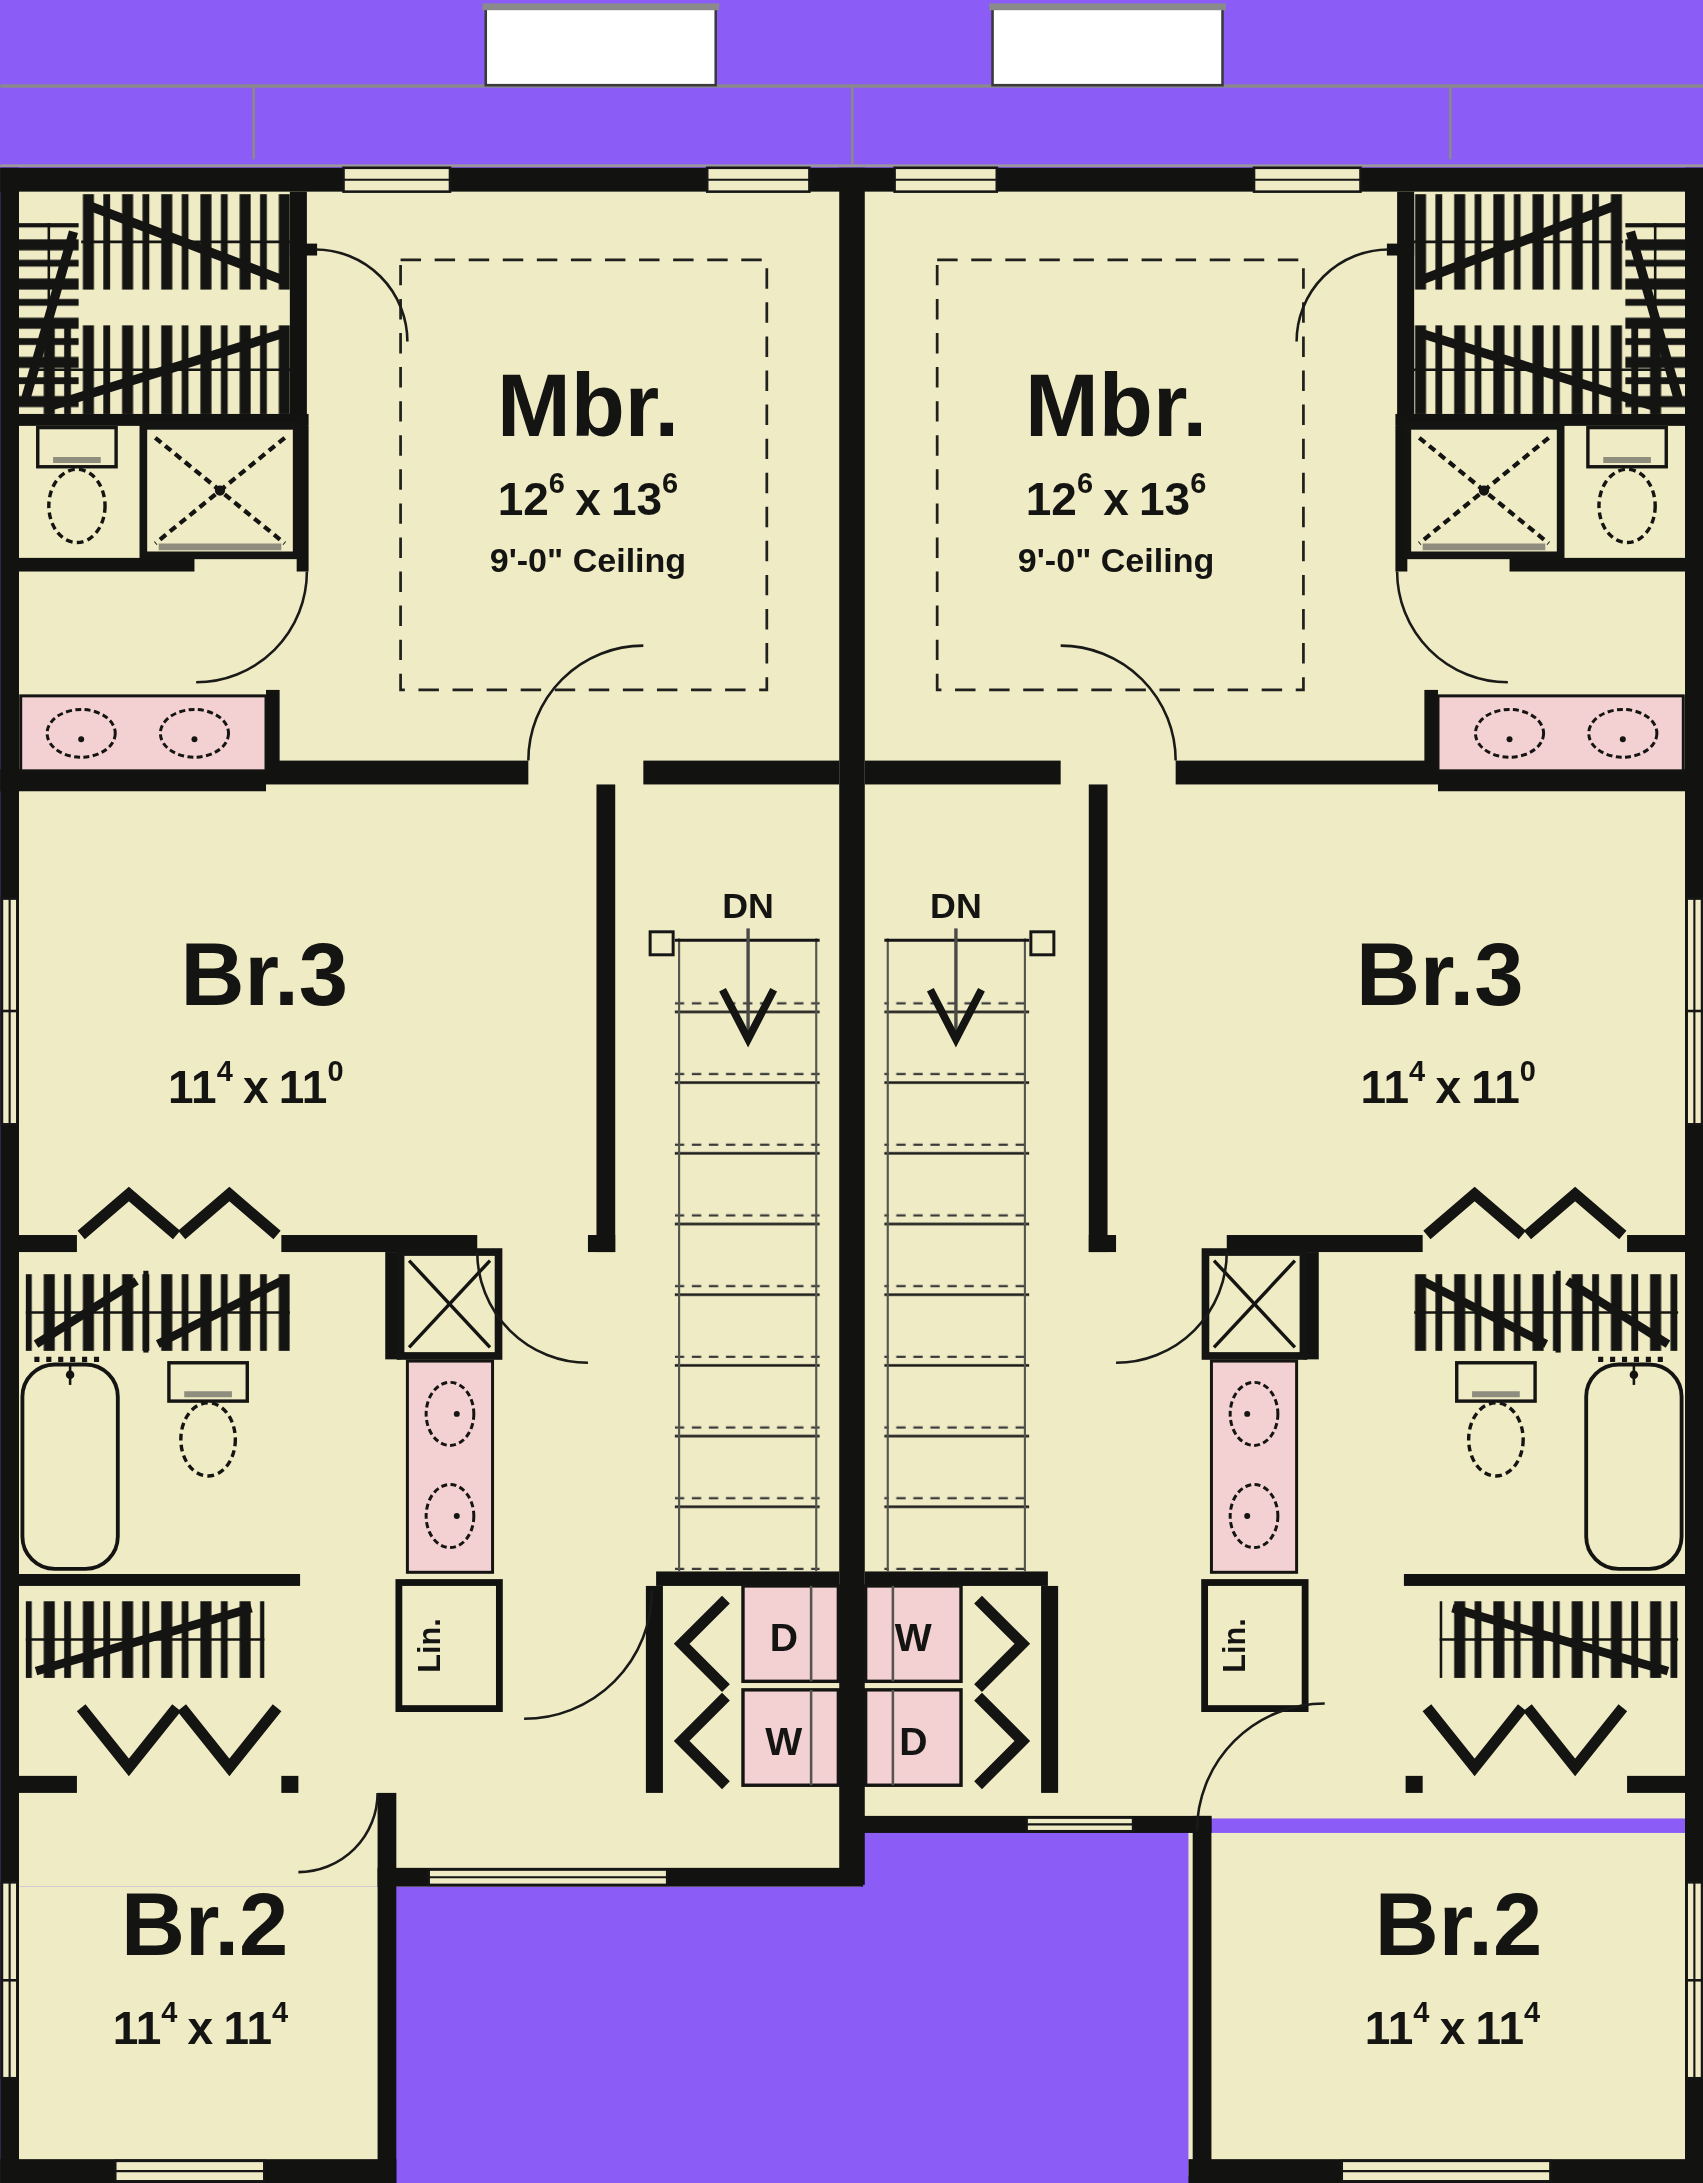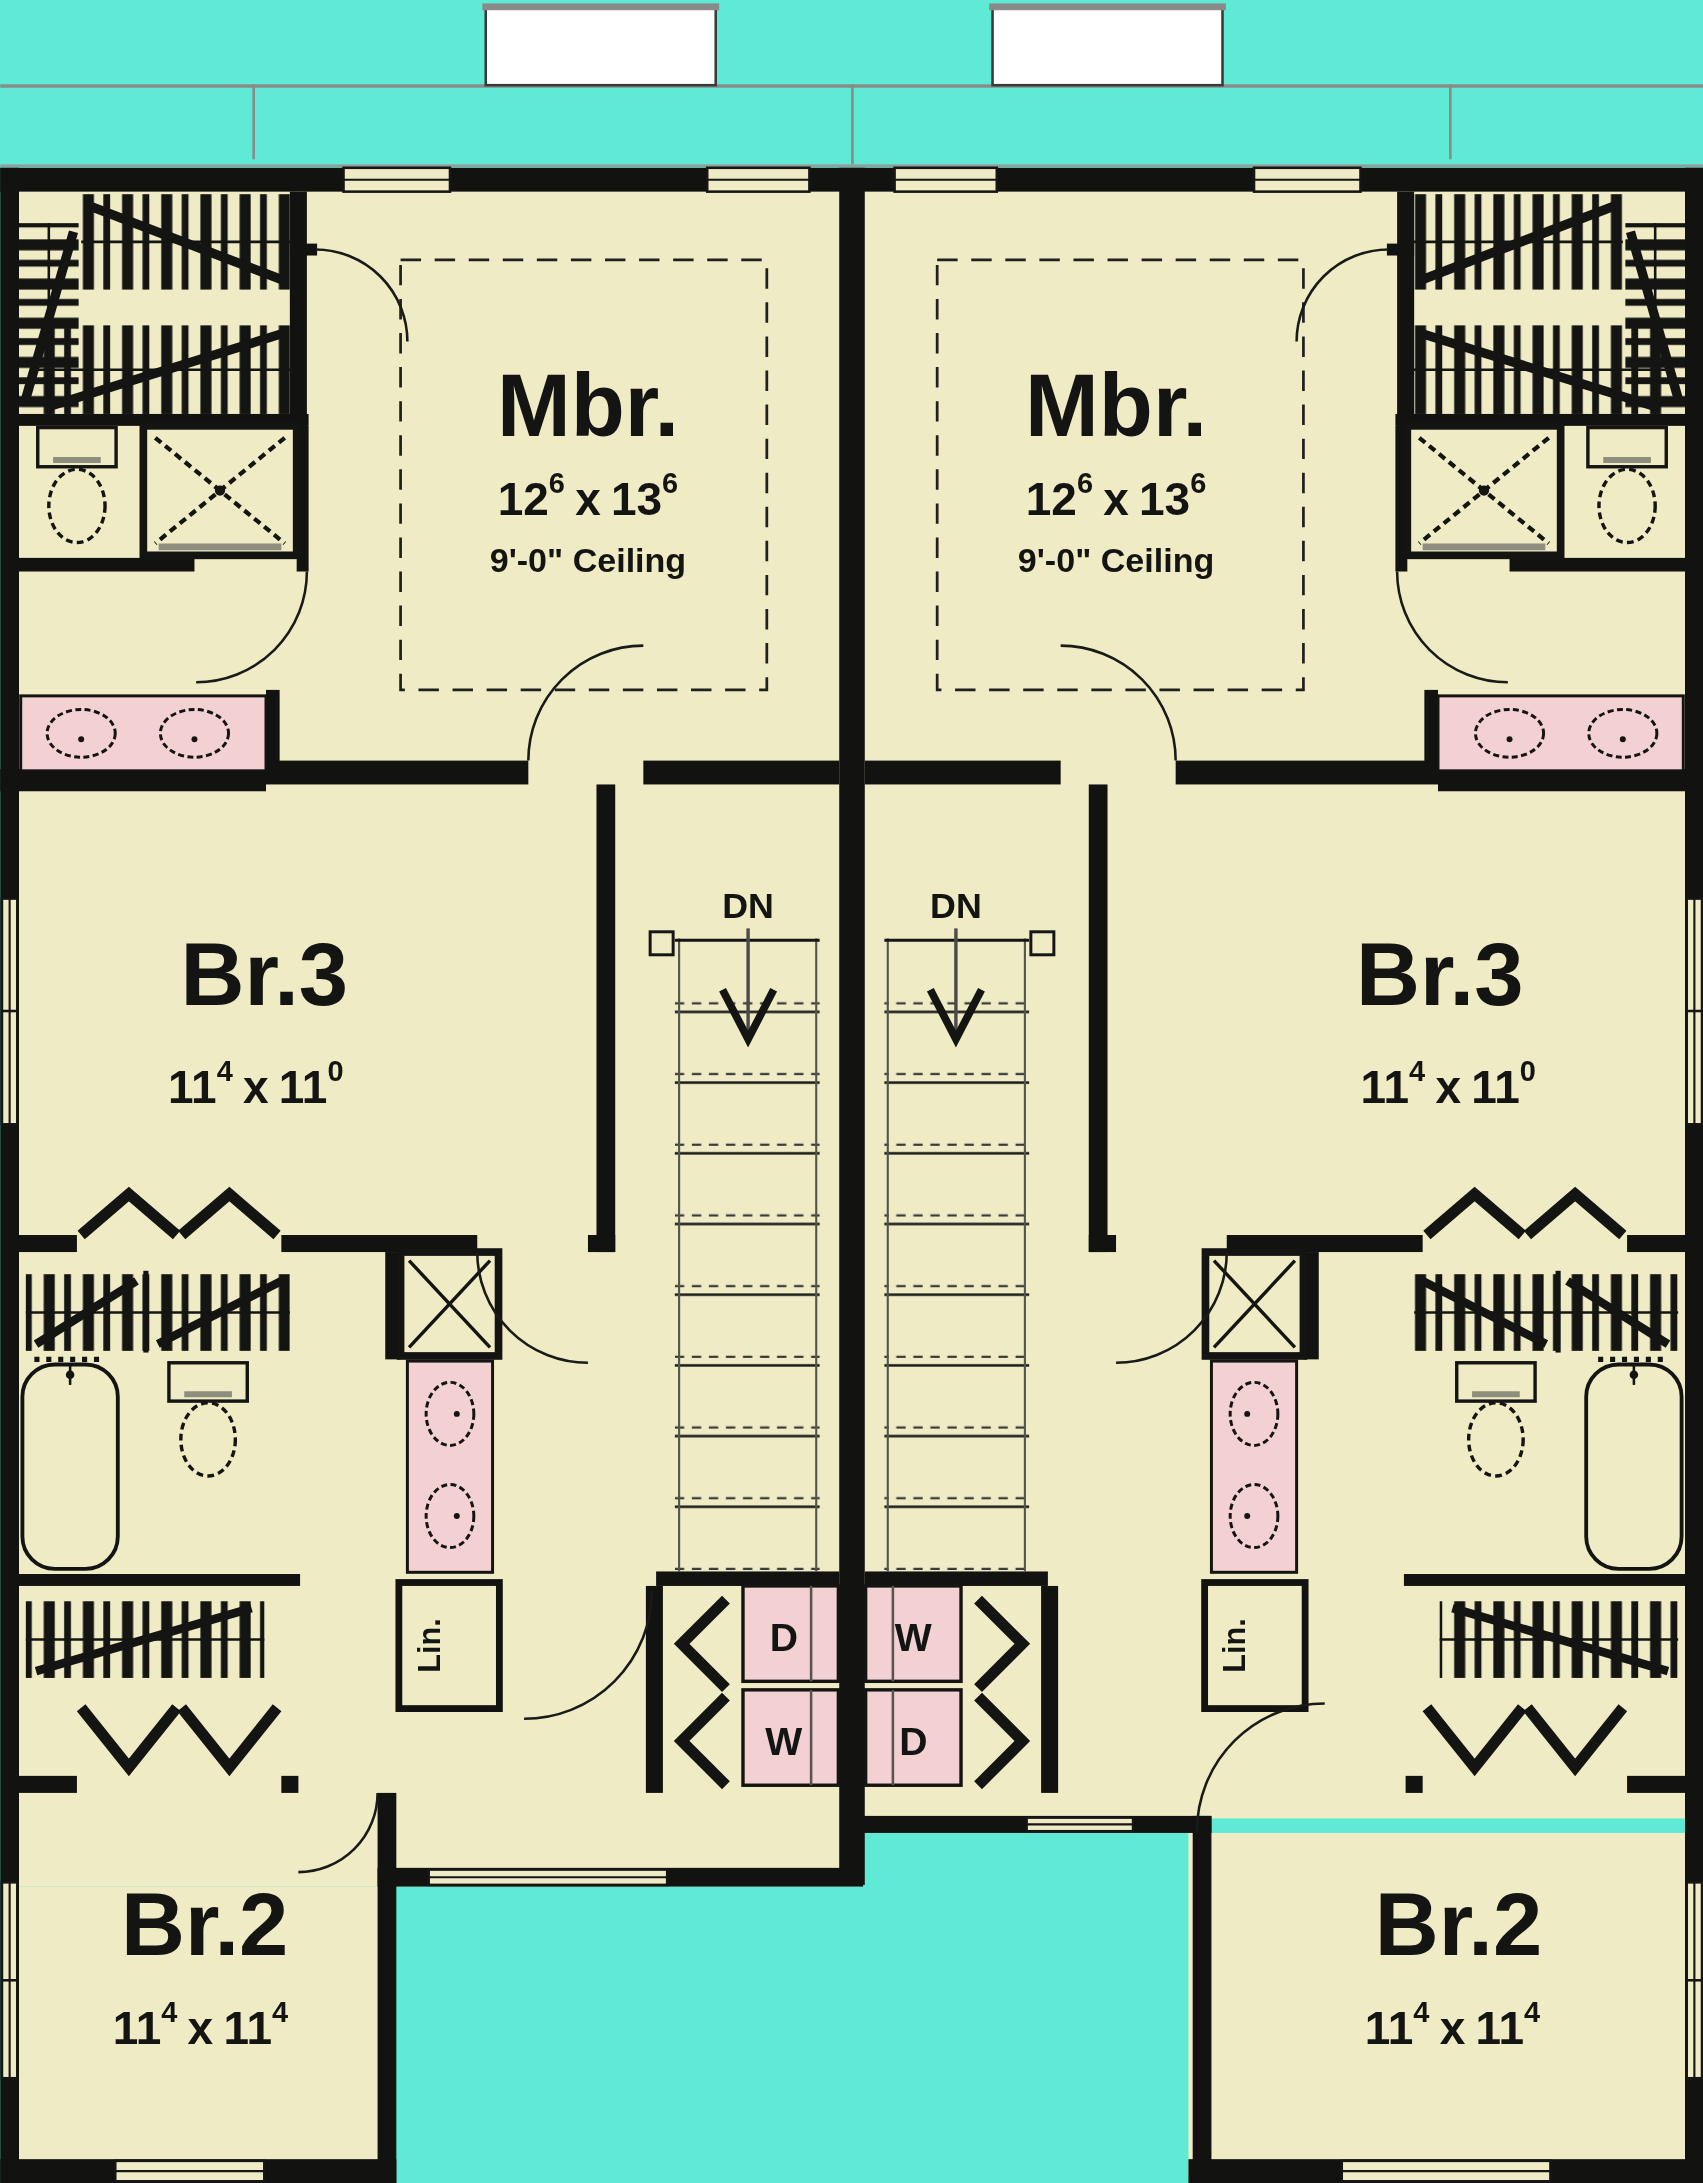--- a/index.html
+++ b/index.html
@@ -1,16 +1,16 @@
 <!DOCTYPE html>
 <html style="font-size:13.6px"><head>
 <meta charset="utf-8">
 <style>
   html,body{margin:0;padding:0;background:#ffffff;}
-  .page{position:relative;width:1704px;height:2183px;background:#5eead4;overflow:hidden;}
+  .page{position:relative;width:1704px;height:2183px;background:#8b5cf6;overflow:hidden;}
   svg{display:block;}
   text{font-family:"Liberation Sans","DejaVu Sans",sans-serif;font-weight:bold;fill:#141412;}
   .room-label{font-size:104px;}
   .dim{font-size:54px;}
   .sup{font-size:34px;}
   .ceil{font-size:40px;}
   .dn{font-size:42px;}
   .wd{font-size:46px;}
   .lin{font-size:36px;}
 </style>

